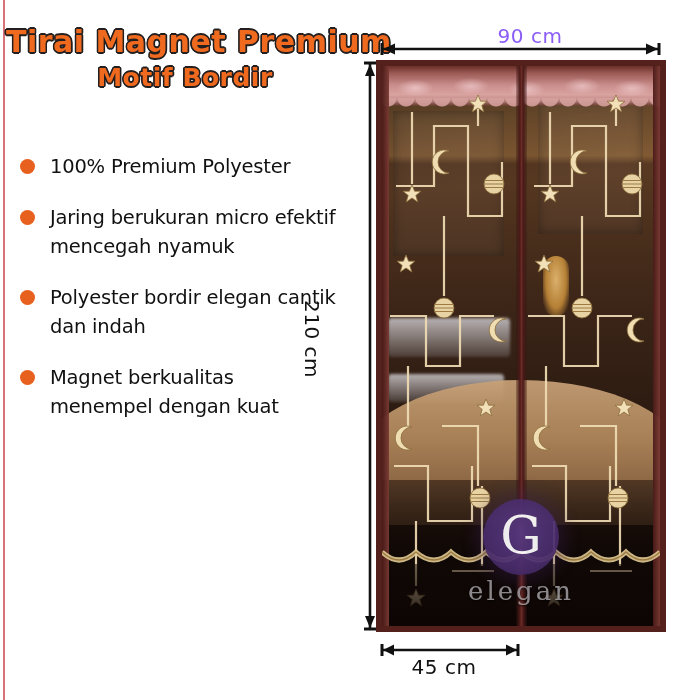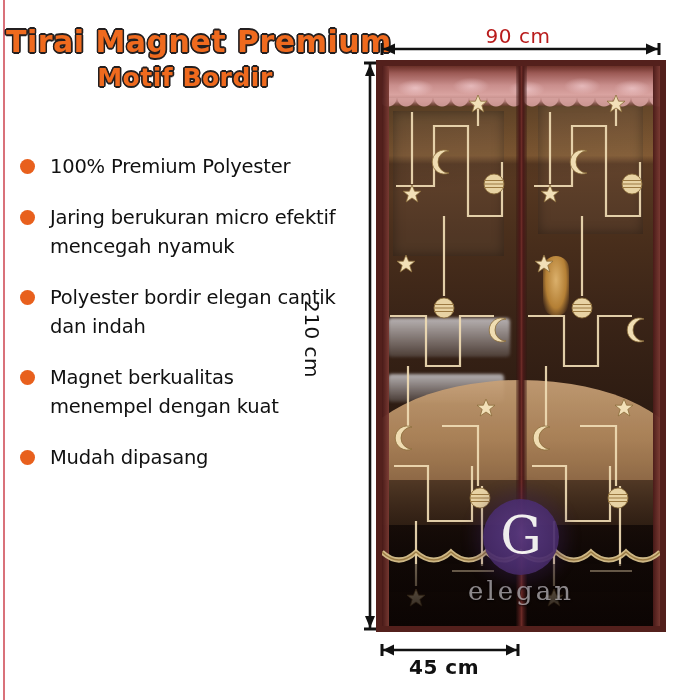--- a/index.html
+++ b/index.html
@@ -87,25 +87,25 @@
   
   #right-col {
     position: absolute;
     left: 368px; top: 0;
     width: 332px; height: 700px;
   }
 
   
   #dim-top-label {
     position: absolute;
-    left: 0px; top: 24px;
+    left: 12px; top: 24px;
     width: 300px;
     text-align: center;
     font-size: 20px;
-    color: #b91c1c;
+    color: #8b5cf6;
     letter-spacing: 0.5px;
   }
   #dim-top-arrow {
     position: absolute;
     left: 11px; top: 42px;
     width: 283px; height: 14px;
   }
 
   
   #dim-left-arrow {
@@ -131,21 +131,20 @@
     width: 142px; height: 14px;
   }
   #dim-bottom-label {
     position: absolute;
     left: 0px; top: 655px;
     width: 152px;
     text-align: center;
     font-size: 20px;
     color: #111;
     letter-spacing: 0.5px;
-    font-weight: bold;
   }
 
   
   #curtain {
     position: absolute;
     left: 8px; top: 60px;
     width: 290px; height: 572px;
     border: 6px solid #53201c;
     box-sizing: border-box;
     background: #2b1410;
@@ -326,24 +325,20 @@
       <div class="feature-row">
         <span class="bullet-dot"></span>
         <span class="feature-text">Polyester bordir elegan cantik dan indah</span>
       </div>
 
       <div class="feature-row">
         <span class="bullet-dot"></span>
         <span class="feature-text">Magnet berkualitas menempel dengan kuat</span>
       </div>
 
-      <div class="feature-row">
-        <span class="bullet-dot"></span>
-        <span class="feature-text">Mudah dipasang</span>
-      </div>
 
     </div>
   </div>
 
   <div id="right-col">
 
     <div id="dim-top-label">90 cm</div>
     <svg id="dim-top-arrow" viewBox="0 0 283 14">
       <line x1="3" y1="1" x2="3" y2="13" stroke="#111" stroke-width="3"></line>
       <line x1="280" y1="1" x2="280" y2="13" stroke="#111" stroke-width="3"></line>

